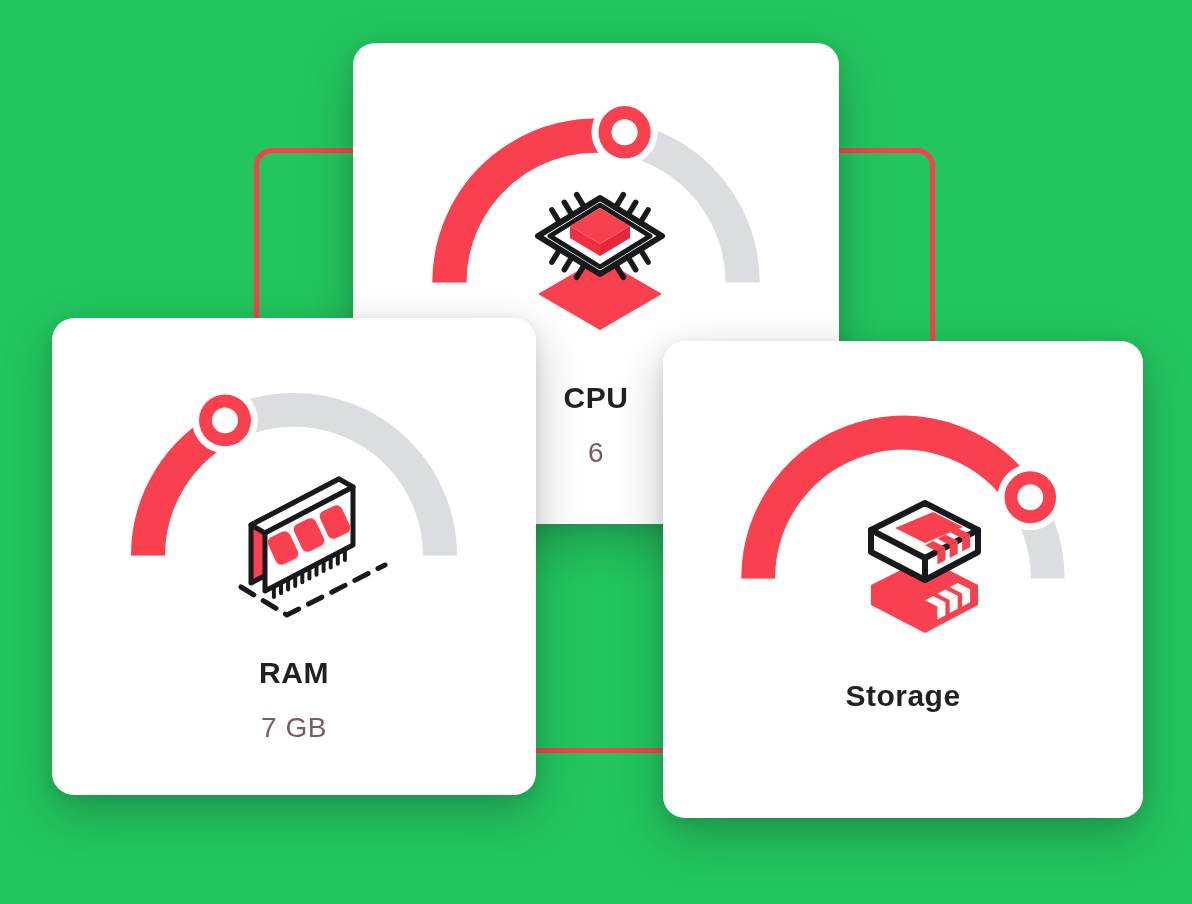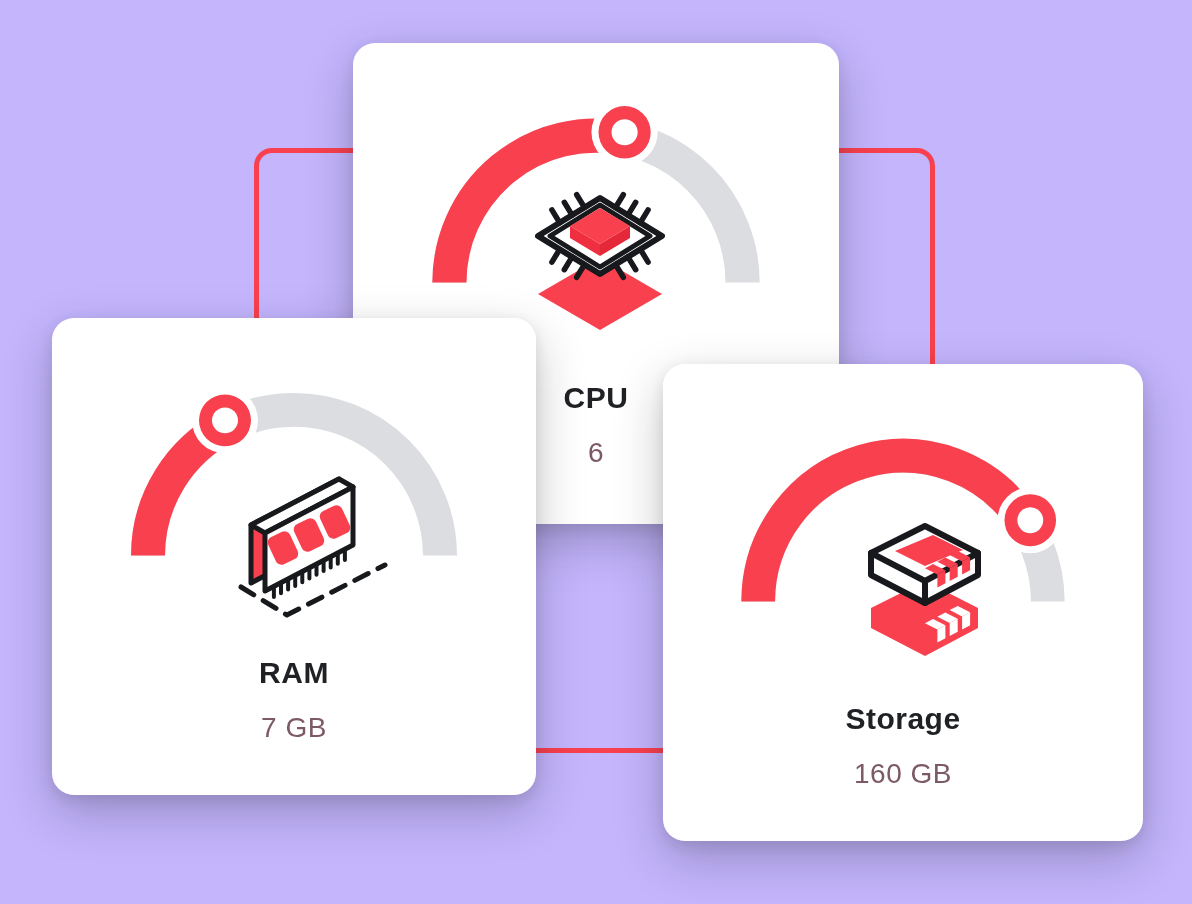--- a/index.html
+++ b/index.html
@@ -1,24 +1,24 @@
 <!DOCTYPE html>
 <html><head>
 <meta charset="utf-8">
 <style>
   html,body{margin:0;padding:0;background:#ffffff;}
-  .stage{position:relative;width:1192px;height:904px;background:#c4b5fd;overflow:hidden;
+  .stage{position:relative;width:1192px;height:904px;background:#22c55e;overflow:hidden;
          font-family:"Liberation Sans", sans-serif;}
   .connector{position:absolute;left:254px;top:148px;width:681px;height:605px;
              border:5px solid #f9404e;border-radius:18px;box-sizing:border-box;z-index:0;}
   .card{position:absolute;background:radial-gradient(130% 130% at 50% 42%, #ffffff 55%, #f2f3f6 100%);
         border-radius:22px;box-shadow:0 18px 48px rgba(25,25,30,0.25), 0 4px 14px rgba(25,25,30,0.10);}
   .card.cpu{left:353px;top:43px;width:486px;height:481px;z-index:1;}
   .card.ram{left:52px;top:318px;width:484px;height:477px;z-index:2;}
-  .card.storage{left:663px;top:364px;width:480px;height:477px;z-index:2;}
+  .card.storage{left:663px;top:341px;width:480px;height:477px;z-index:2;}
   svg.gauge{position:absolute;left:0;top:0;width:100%;height:100%;}
   svg.icon{position:absolute;width:170px;height:160px;}
   .card.cpu svg.icon{left:162px;top:131px;}
   .card.ram svg.icon{left:183px;top:155px;}
   .card.storage svg.icon{left:200px;top:147px;}
   .title{position:absolute;left:0;top:338px;width:100%;text-align:center;
          font-size:30px;font-weight:700;color:#1f2124;letter-spacing:0.5px;}
   .value{position:absolute;left:0;top:394px;width:100%;text-align:center;
          font-size:28px;font-weight:400;color:#7c5a63;letter-spacing:0.5px;}
 </style>
@@ -105,16 +105,15 @@
       <g fill="#f9404e">
         <polygon points="74.4,63.5 82.4,59.3 70,53 62,57.2"></polygon>
         <polygon points="74.4,63.5 82.4,59.3 82.4,72.3 74.4,76.5"></polygon>
         <polygon points="86.7,57 94.7,52.8 82.3,46.5 74.3,50.7"></polygon>
         <polygon points="86.7,57 94.7,52.8 94.7,65.8 86.7,70"></polygon>
         <polygon points="99.1,50.4 107.1,46.2 94.7,39.9 86.7,44.1"></polygon>
         <polygon points="99.1,50.4 107.1,46.2 107.1,59.2 99.1,63.4"></polygon>
       </g>
     </svg>
     <div class="title">Storage</div>
-    <div class="value">160 GB</div>
   </div>
 
 </div>
 
 </body></html>

